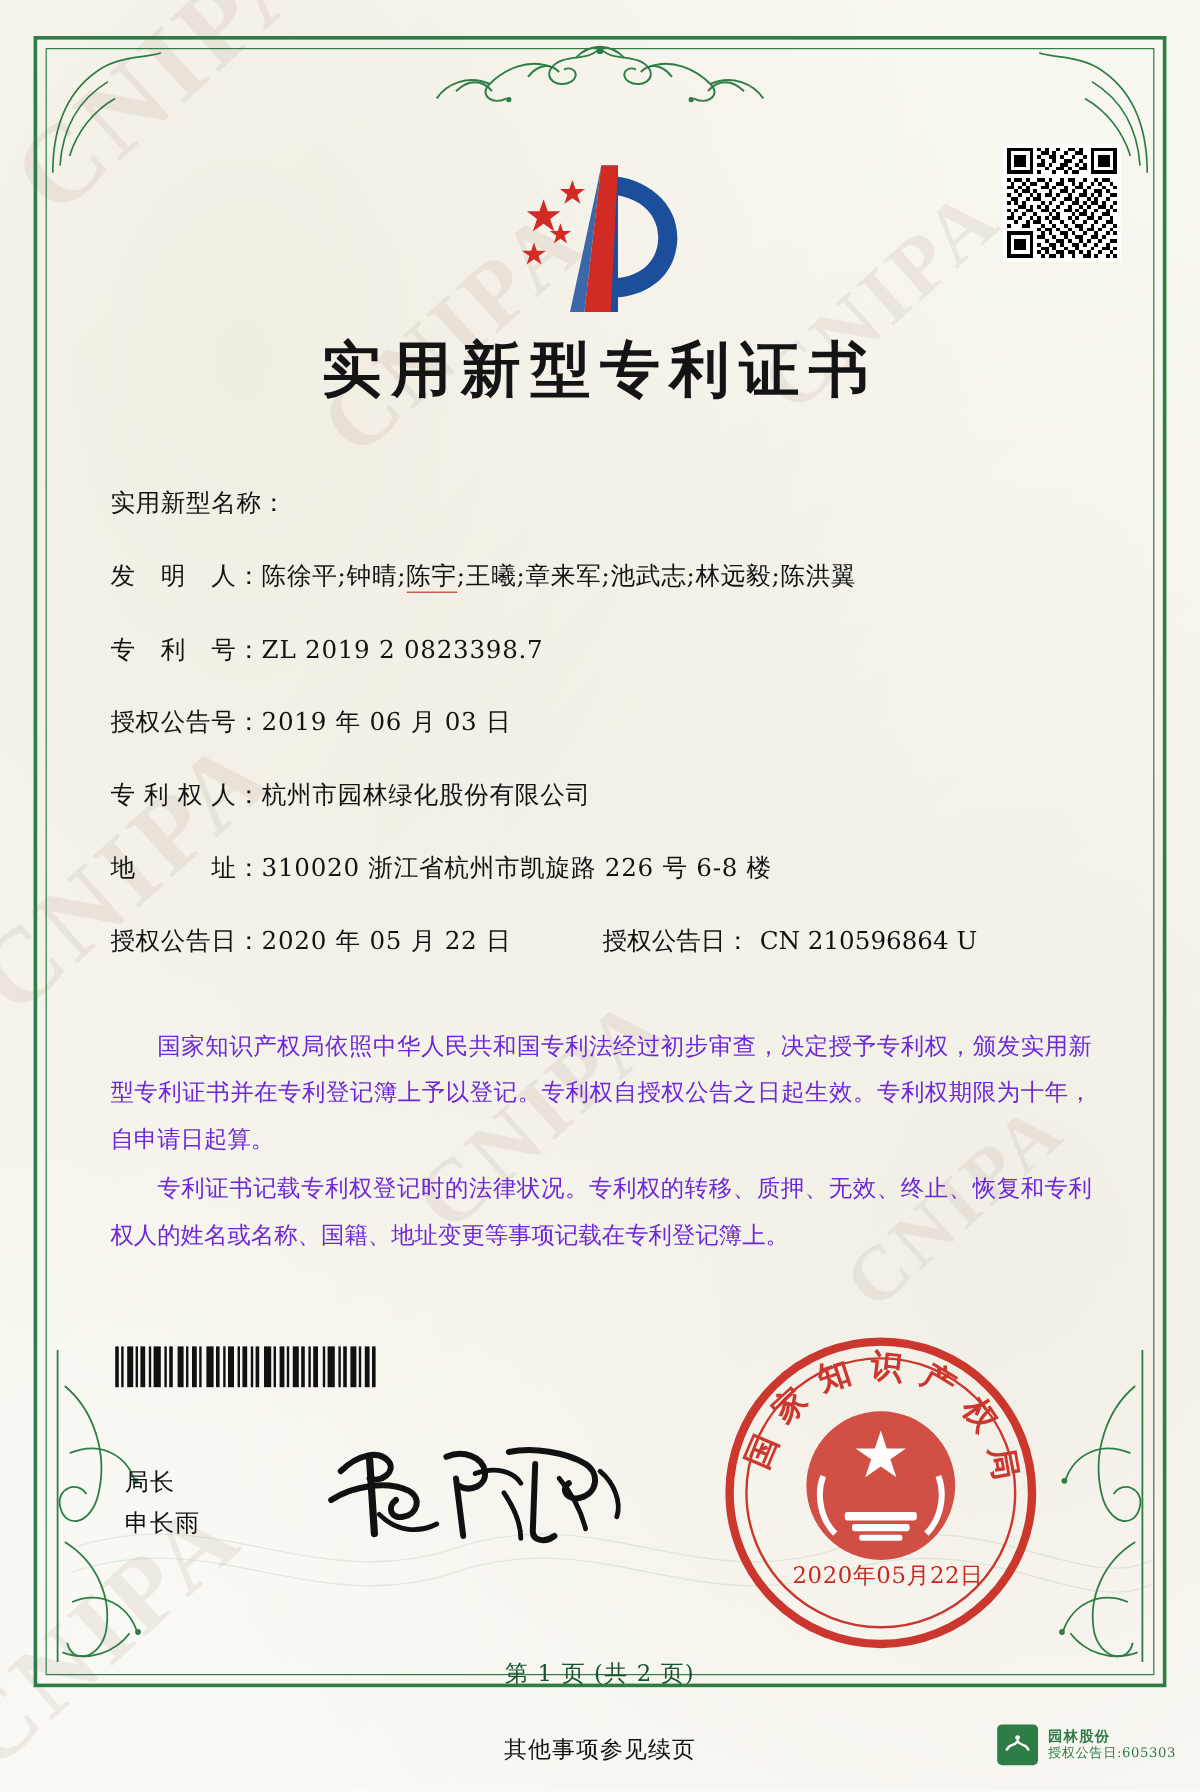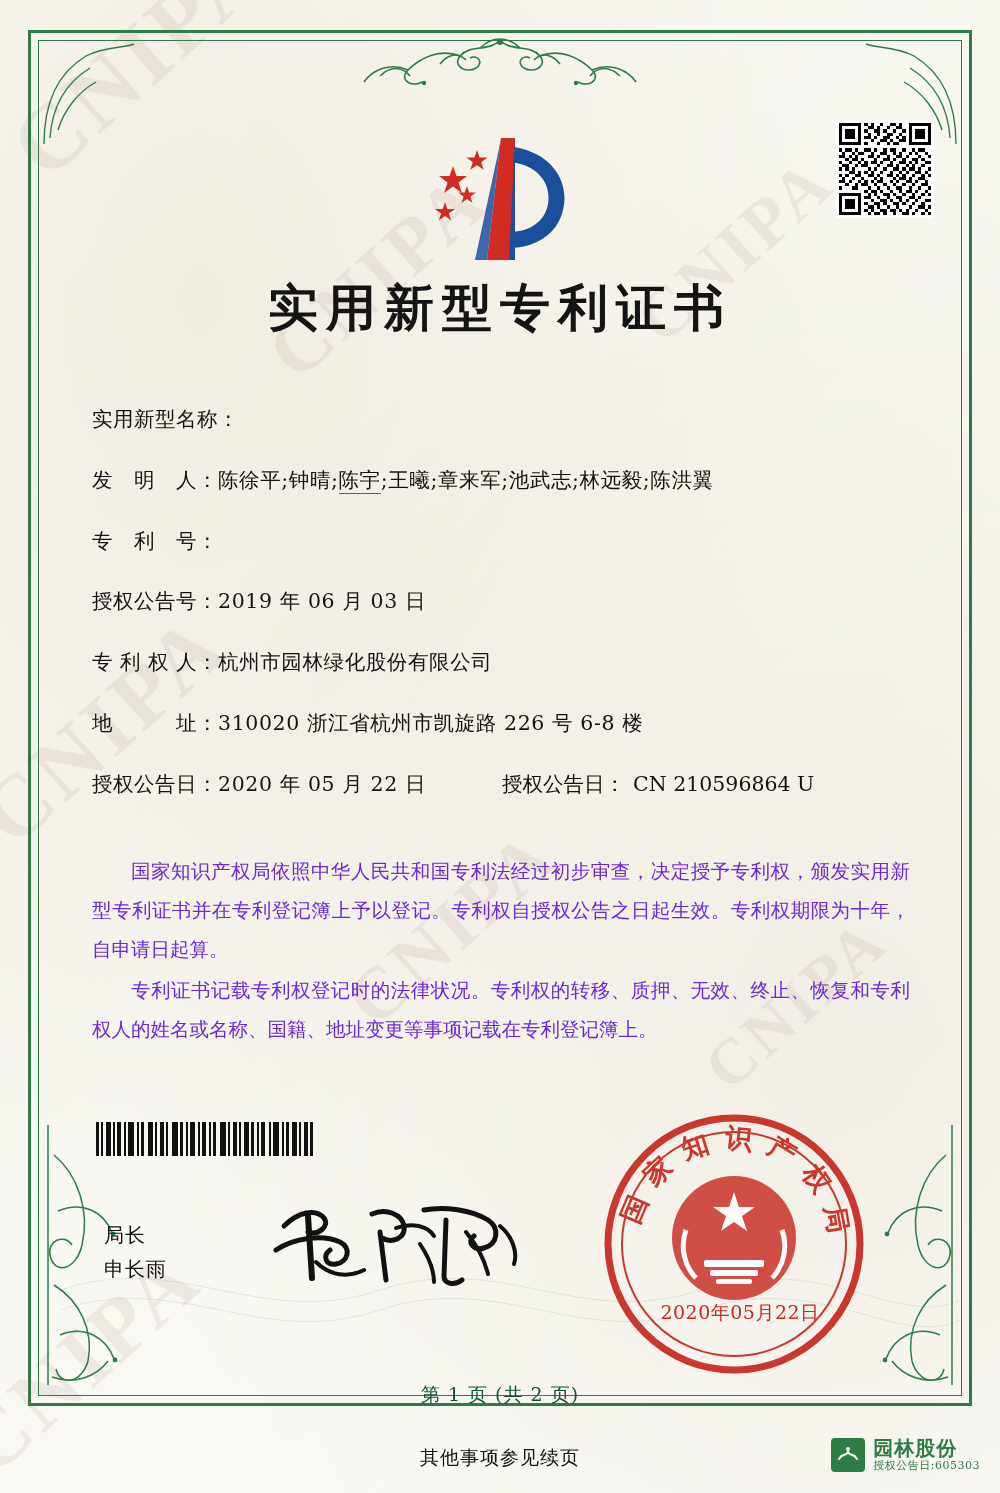--- a/index.html
+++ b/index.html
@@ -243,21 +243,21 @@
   .company-mark .cm-icon {
     width: 34px; height: 34px;
     border-radius: 4px;
     background: #2f7d46;
     display: flex; align-items: center; justify-content: center;
   }
   .company-mark .cm-text {
     display: flex; flex-direction: column; line-height: 1.15;
   }
   .company-mark .cm-name {
-    font-size: 20px; font-weight: bold; color: #2f7d46; letter-spacing: 1px;
+    font-size: 12px; font-weight: bold; color: #2f7d46; letter-spacing: 1px;
   }
   .company-mark .cm-code {
     font-size: 11px; color: #2f7d46; letter-spacing: 0.5px;
   }
 
   
   .squiggle {
     position: absolute;
     left: 60px; top: 1230px;
     width: 900px; height: 120px;
@@ -612,20 +612,21 @@
       <span class="field-label">实用新型名称：</span>
     </div>
 
     <div class="field-row">
       <span class="field-label">发　明　人：</span>
       <span class="field-value"><span>陈徐平;钟晴;</span><span class="underline-red">陈宇</span><span>;王曦;章来军;池武志;林远毅;陈洪翼</span></span>
     </div>
 
     <div class="field-row">
       <span class="field-label">专　利　号：</span>
+      <span class="field-value">ZL 2019 2 0823398.7</span>
     </div>
 
     <div class="field-row">
       <span class="field-label">授权公告号：</span>
       <span class="field-value">2019 年 06 月 03 日</span>
     </div>
 
     <div class="field-row">
       <span class="field-label">专 利 权 人：</span>
       <span class="field-value">杭州市园林绿化股份有限公司</span>

